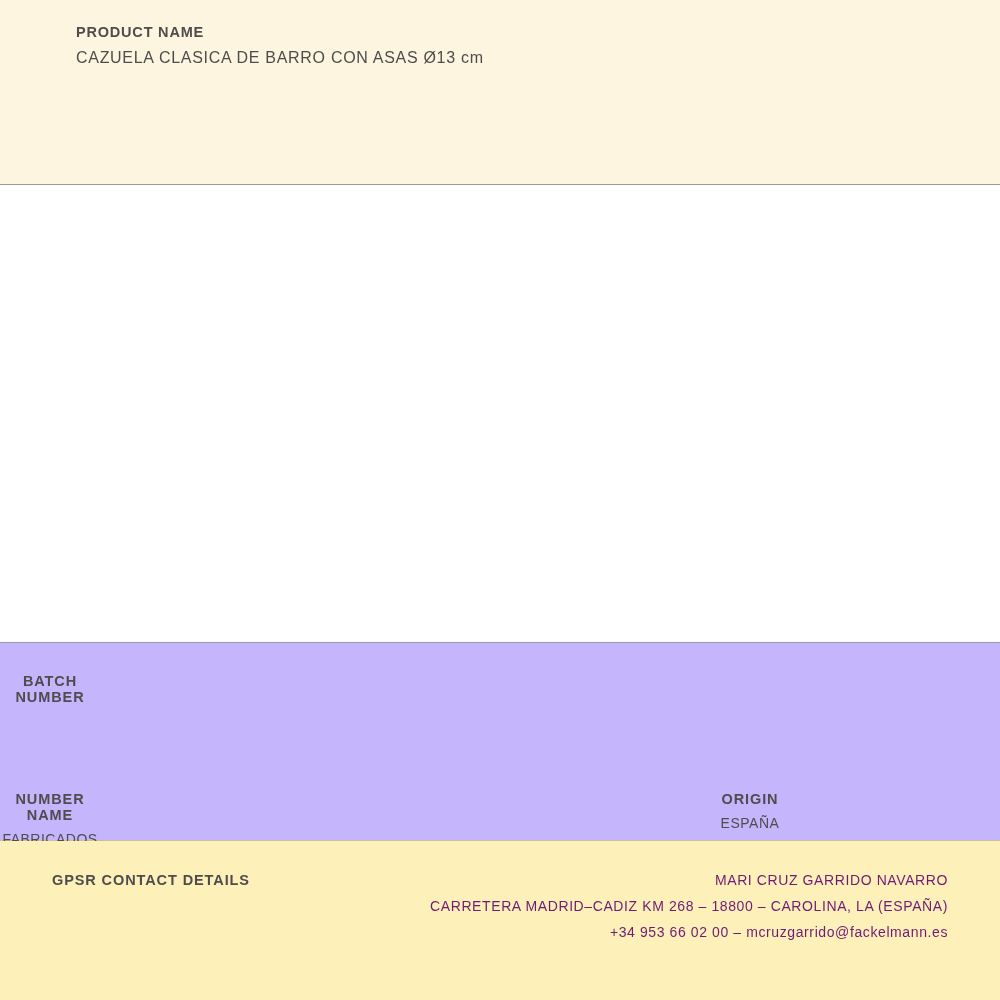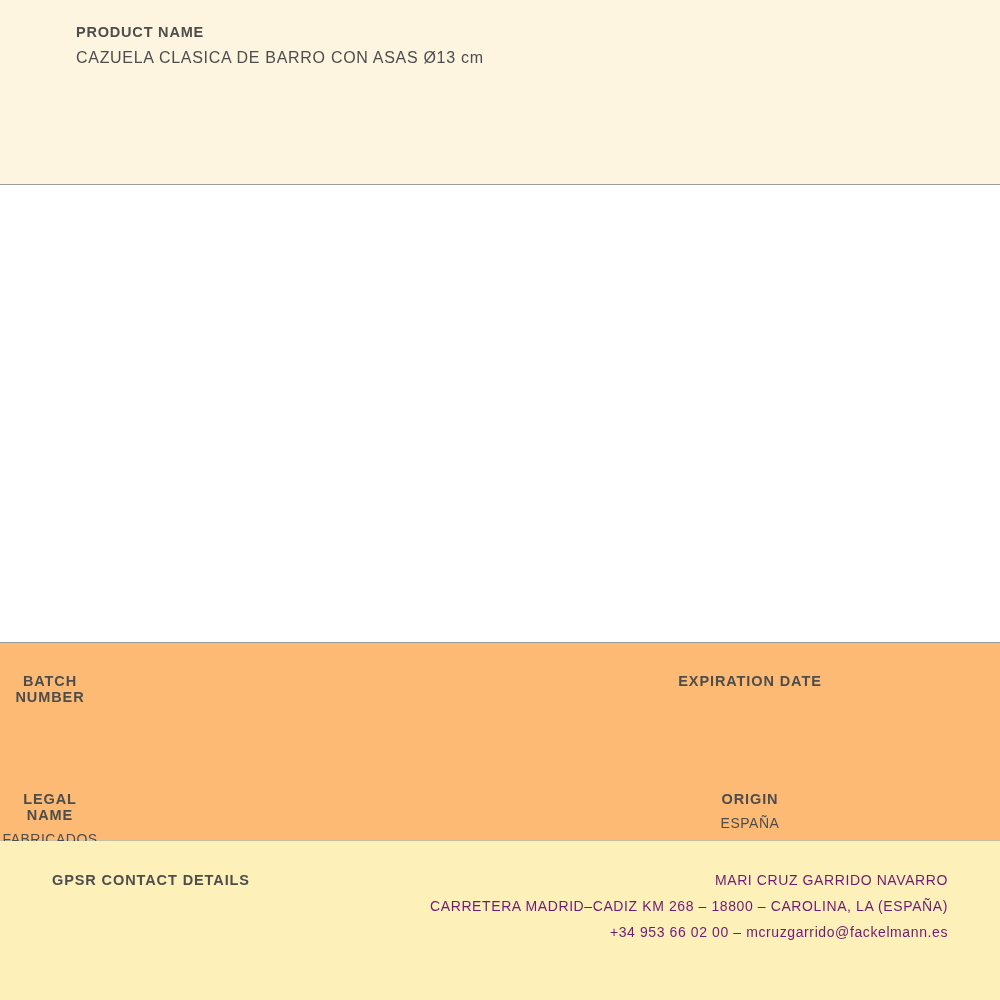--- a/index.html
+++ b/index.html
@@ -52,21 +52,21 @@
 
   
   .middle-block {
     background: #ffffff;
     flex: 1 1 auto;
     border-bottom: 1px solid #9b9b9b;
   }
 
   
   .info-block {
-    background: #fdba74;
+    background: #c4b5fd;
     height: 198px;
     box-sizing: border-box;
     border-bottom: 1px solid #c9bfa0;
     display: flex;
     flex-direction: column;
   }
   .info-row {
     display: flex;
     width: 100%;
   }
@@ -143,27 +143,26 @@
 
   <div class="middle-block"></div>
 
   <div class="info-block">
     <div class="info-row row-1">
       <div class="info-cell left">
         <p class="info-label">BATCH NUMBER</p>
         <p class="info-value"></p>
       </div>
       <div class="info-cell right">
-        <p class="info-label">EXPIRATION DATE</p>
         <p class="info-value"></p>
       </div>
     </div>
     <div class="info-row row-2">
       <div class="info-cell left">
-        <p class="info-label">LEGAL NAME</p>
+        <p class="info-label">NUMBER NAME</p>
         <p class="info-value">FABRICADOS INOXIDABLES, S.A.U.</p>
       </div>
       <div class="info-cell right">
         <p class="info-label">ORIGIN</p>
         <p class="info-value">ESPAÑA</p>
       </div>
     </div>
   </div>
 
   <div class="footer-block">

